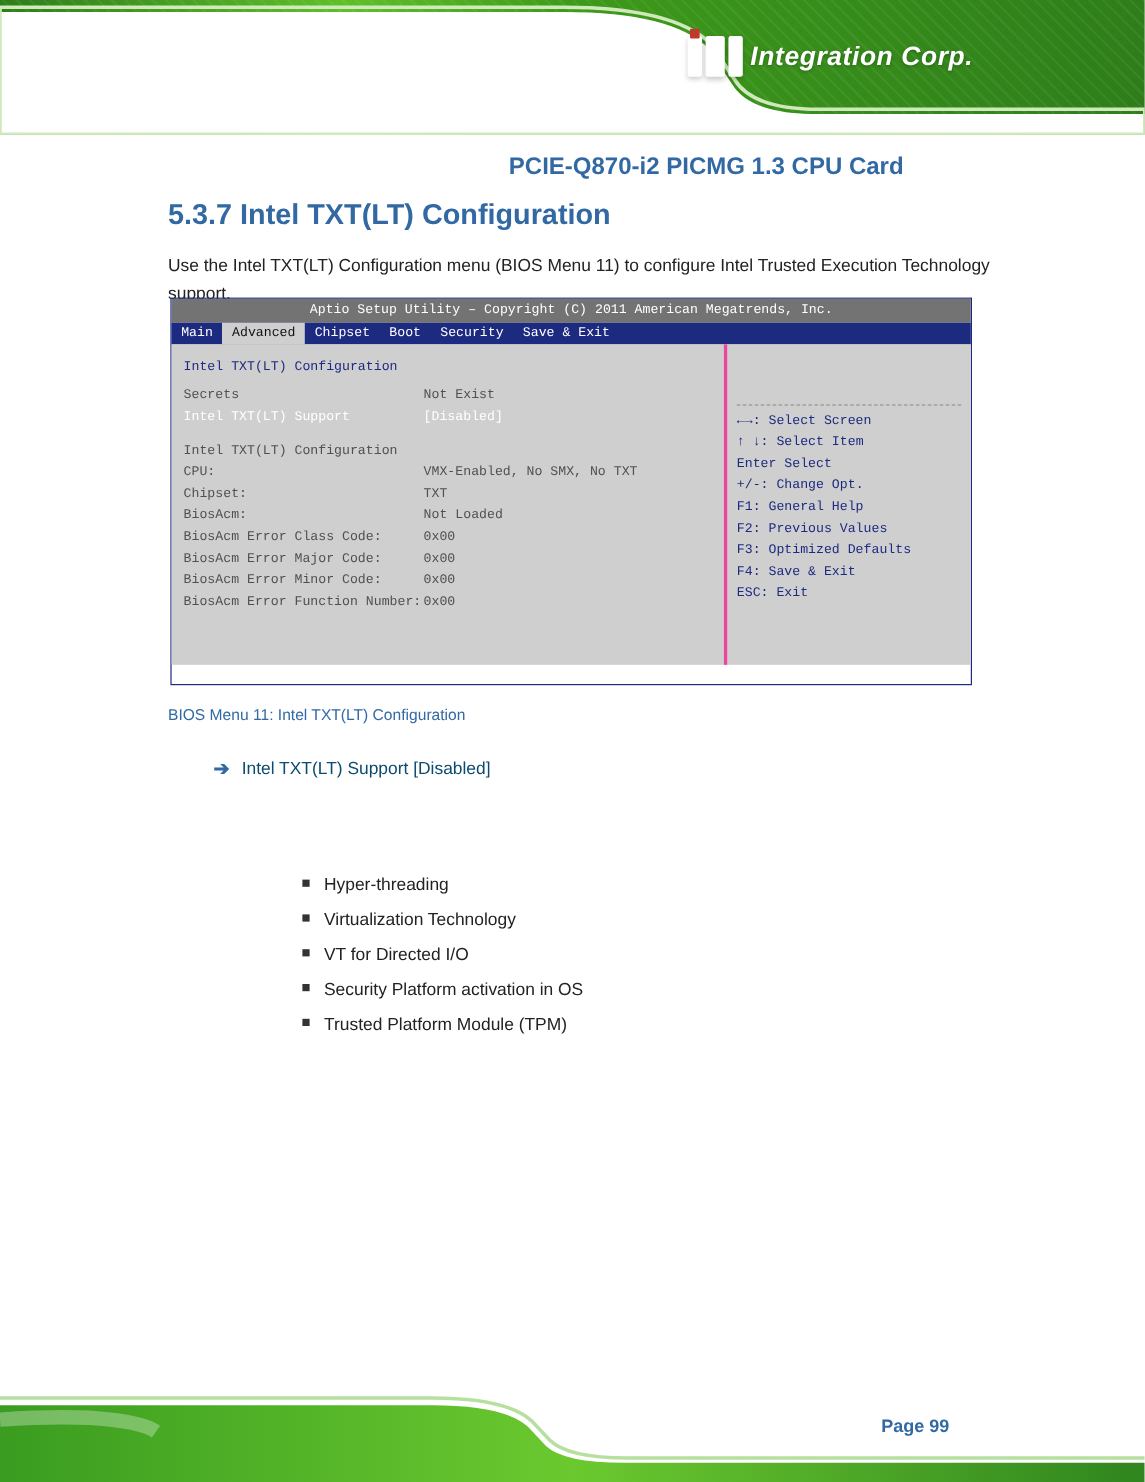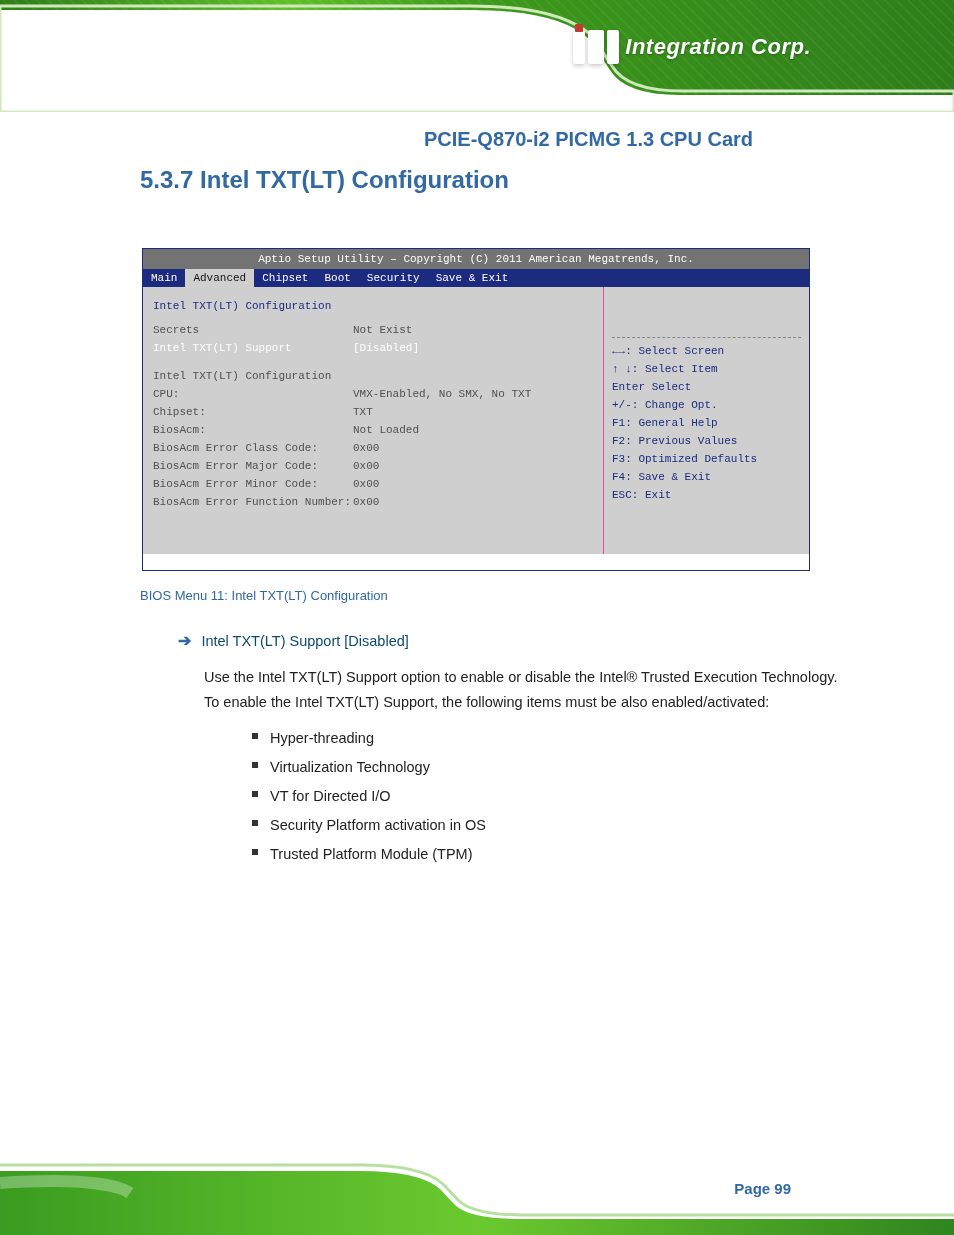--- a/index.html
+++ b/index.html
@@ -25,21 +25,21 @@
   .intro { position: absolute; top: 211px; left: 140px; width: 700px; font-size: 14.5px; line-height: 1.6; }
 
   
   .bios { position: absolute; top: 248px; left: 142px; width: 668px; height: 323px; border: 1px solid #1c2a80; }
   .bios-title { height: 20px; background:#737373; color:#fff; font-family: "Courier New", Courier, monospace; font-size:11px; text-align:center; line-height:20px; }
   .bios-tabs { height: 18px; background:#1c2a80; display:flex; font-family: "Courier New", Courier, monospace; font-size:11px; }
   .bios-tabs .tab { padding:0 8px; color:#fff; line-height:18px; }
   .bios-tabs .tab.active { background:#cfcfcf; color:#111; }
   .bios-body { display:flex; height: 267px; }
   .bios-left { flex:1 1 auto; background:#cfcfcf; color:#515050; padding:10px 10px; font-family: "Courier New", Courier, monospace; font-size:11px; line-height:18px; position:relative; }
-  .bios-right { width: 206px; background:#cfcfcf; border-left:1px solid #ec4899; padding:10px 8px; font-family: "Courier New", Courier, monospace; font-size:11px; color:#1c2a80; line-height:18px; }
+  .bios-right { width: 206px; background:#cfcfcf; border-left:3px solid #ec4899; padding:10px 8px; font-family: "Courier New", Courier, monospace; font-size:11px; color:#1c2a80; line-height:18px; }
   .bios-right .hint { color:#515050; margin-bottom:40px; display:block; }
   .bios-right .kline { white-space: nowrap; }
   .bios-right .sep { display:block; height:1px; border-top:1px dashed #888; margin:4px 0; }
   .bios-left .row { display:flex; }
   .bios-left .row .k { flex: 0 0 200px; }
   .bios-left .row.sel .k, .bios-left .row.sel .v { color:#fff; }
   .bios-left .row .v { flex:1; }
   .bios-left .hdrline { color:#1c2a80; }
   .bios-footer { height: 18px; background:#1c2a80; color:#fff; font-family: "Courier New", Courier, monospace; font-size:11px; text-align:center; line-height:18px; }
 
@@ -82,20 +82,21 @@
   </div>
 
   <div class="doc-title">PCIE-Q870-i2 PICMG 1.3 CPU Card</div>
 
   <div class="section-title">
     <span>5.3.7</span>
     <span> </span>
     <span>Intel TXT(LT) Configuration</span>
   </div>
 
+  <div class="intro">Use the Intel TXT(LT) Configuration menu (BIOS Menu 11) to configure Intel Trusted Execution Technology support.</div>
 
   <div class="bios">
     <div class="bios-title">Aptio Setup Utility – Copyright (C) 2011 American Megatrends, Inc.</div>
     <div class="bios-tabs">
       <div class="tab">Main</div>
       <div class="tab active">Advanced</div>
       <div class="tab">Chipset</div>
       <div class="tab">Boot</div>
       <div class="tab">Security</div>
       <div class="tab">Save &amp; Exit</div>
@@ -162,21 +163,20 @@
     </div>
   </div>
 
   <div class="bios-caption">BIOS Menu 11: Intel TXT(LT) Configuration</div>
 
   <div class="arrow-heading">
     <span class="arrow">➔</span>
     <span class="txt">Intel TXT(LT) Support [Disabled]</span>
   </div>
 
-  <div class="para1">Use the Intel TXT(LT) Support option to enable or disable the Intel® Trusted Execution Technology. To enable the Intel TXT(LT) Support, the following items must be also enabled/activated:</div>
 
   <div class="bullets">
     <div class="item"><span class="sq"></span><span>Hyper-threading</span></div>
     <div class="item"><span class="sq"></span><span>Virtualization Technology</span></div>
     <div class="item"><span class="sq"></span><span>VT for Directed I/O</span></div>
     <div class="item"><span class="sq"></span><span>Security Platform activation in OS</span></div>
     <div class="item"><span class="sq"></span><span>Trusted Platform Module (TPM)</span></div>
   </div>
 
   <div class="bottom-banner">

